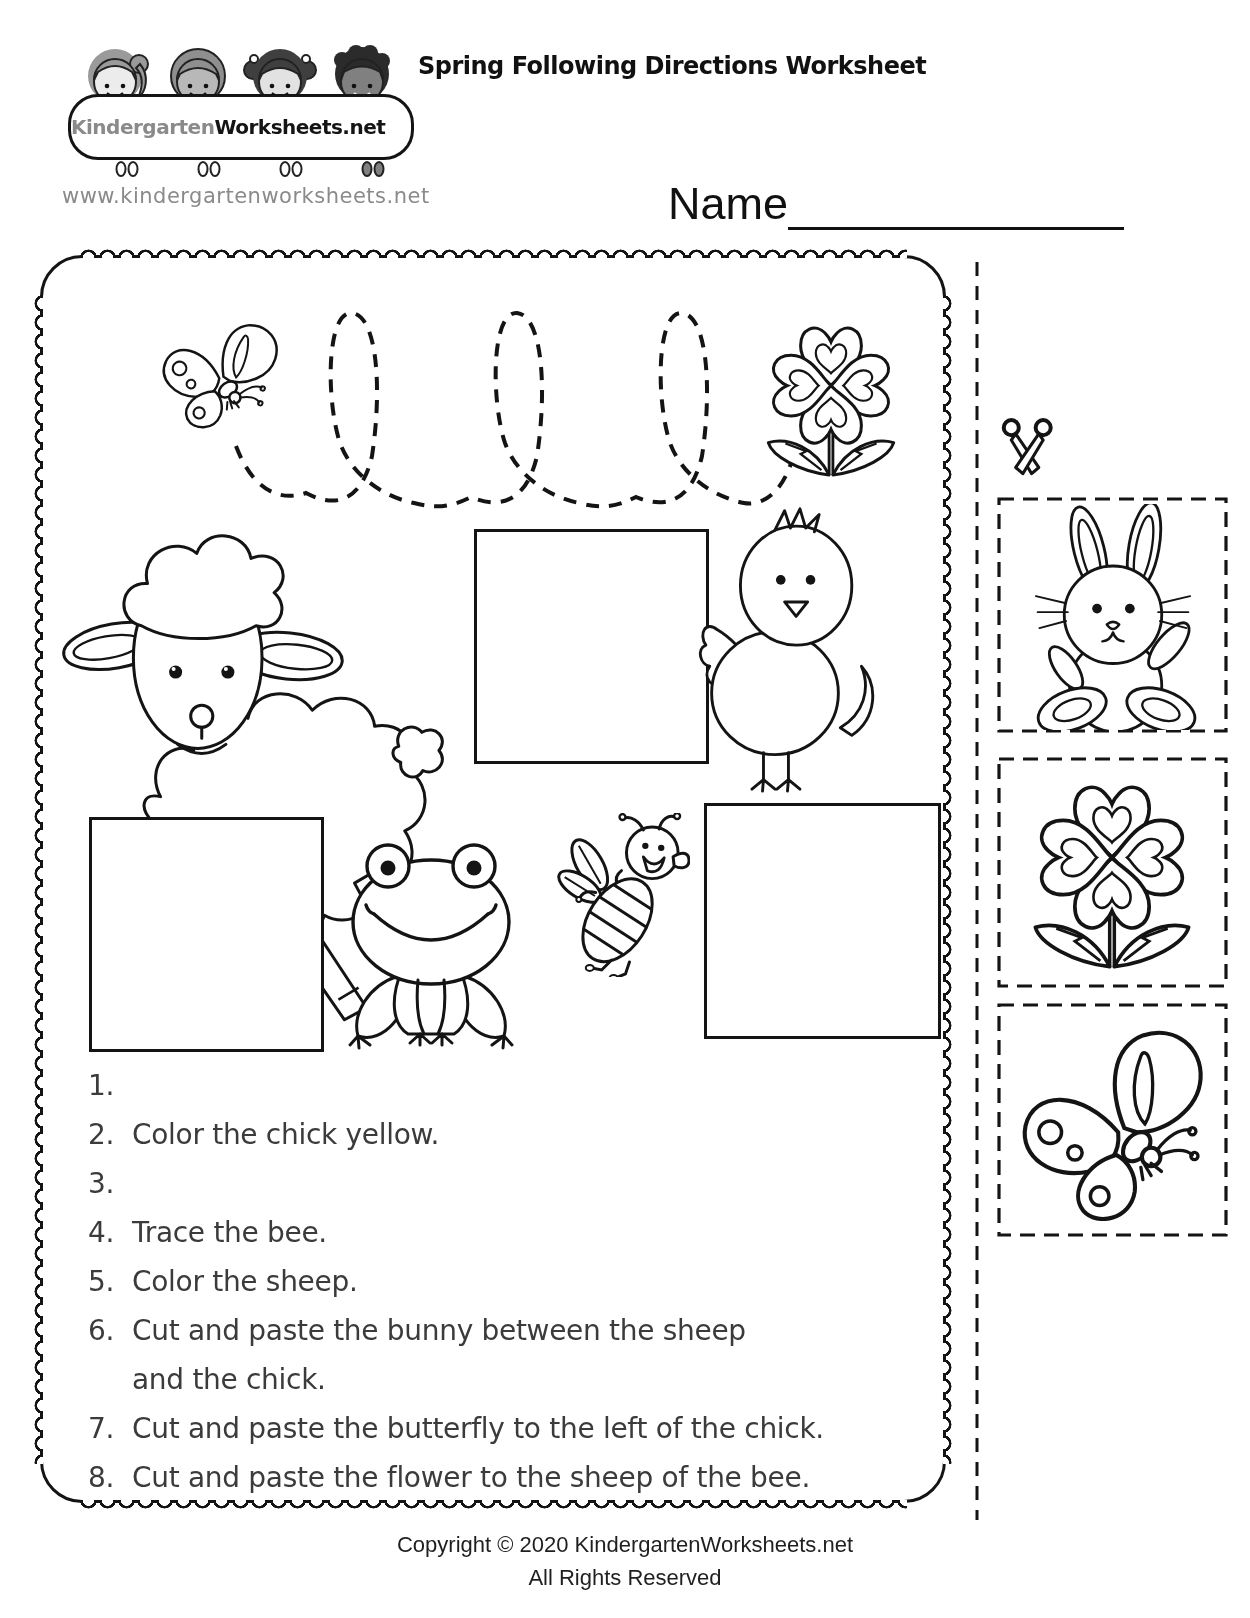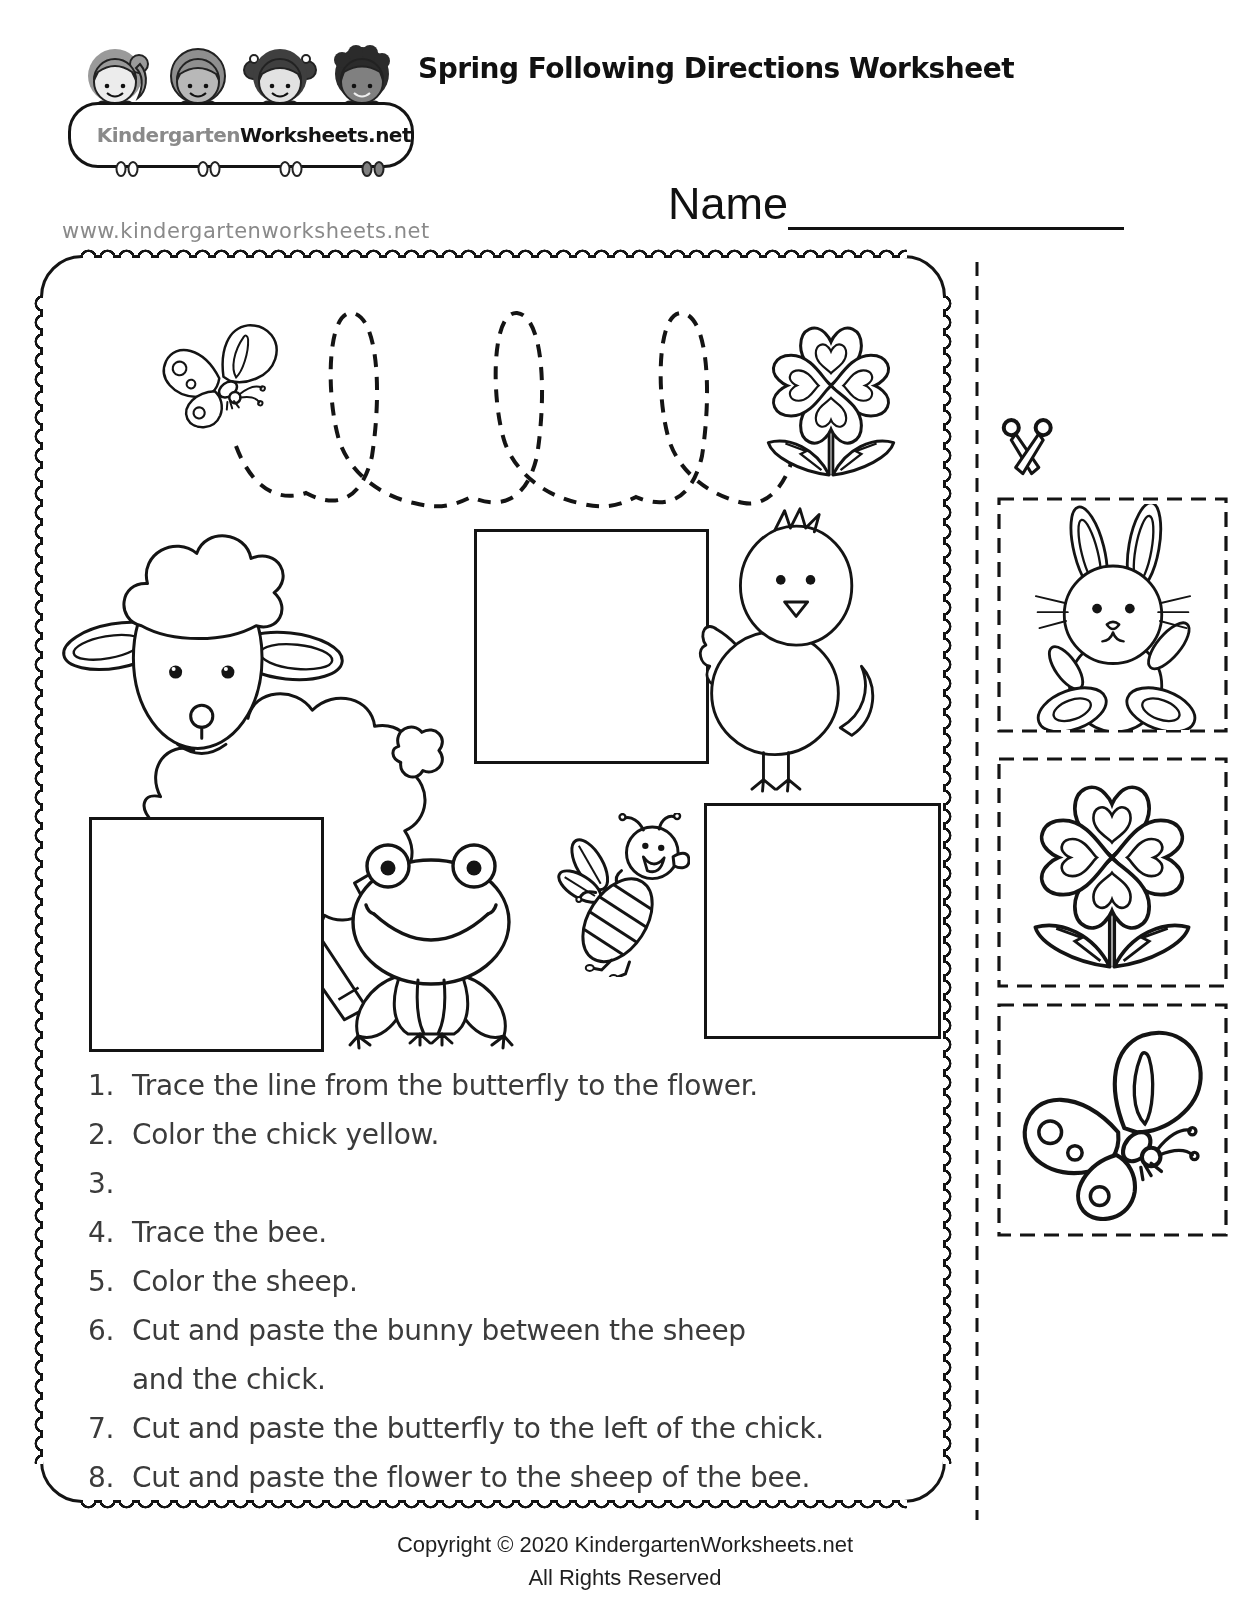--- a/index.html
+++ b/index.html
@@ -1,27 +1,27 @@
 <!DOCTYPE html>
 <html><head>
 <meta charset="utf-8">
 <style>
   html,body{margin:0;padding:0;background:#888;}
   .page{position:relative;width:1250px;height:1618px;background:#fff;overflow:hidden;
         font-family:"DejaVu Sans",sans-serif;color:#141414;}
   .abs{position:absolute;}
 
   
-  .logo-box{position:absolute;left:68px;top:102px;width:340px;height:60px;border:3.5px solid #141414;
-            border-radius:30px;background:#fff;display:flex;align-items:center;justify-content:flex-end;}
+  .logo-box{position:absolute;left:68px;top:94px;width:340px;height:60px;border:3.5px solid #141414;
+            border-radius:30px;background:#fff;display:flex;align-items:center;justify-content:flex-start;}
   .logo-text{font-weight:bold;font-size:20px;letter-spacing:-0.5px;white-space:nowrap;}
   .logo-text .g{color:#8a8a8a;}
   .logo-text .b{color:#141414;}
-  .site-url{position:absolute;left:62px;top:184px;font-size:21px;color:#8a8a8a;letter-spacing:0.5px;margin-top:35px;}
-  .title{position:absolute;left:418px;top:52px;font-size:28px;font-weight:600;letter-spacing:-0.5px;color:#111;}
+  .site-url{position:absolute;left:62px;top:184px;font-size:21px;color:#8a8a8a;letter-spacing:0.5px;}
+  .title{position:absolute;left:418px;top:52px;font-size:24px;font-weight:600;letter-spacing:-0.5px;color:#111;}
   .name-row{position:absolute;left:668px;top:178px;font-family:"Liberation Sans",sans-serif;
             font-size:45px;color:#111;display:flex;align-items:flex-end;}
   .name-line{display:inline-block;width:336px;height:42px;border-bottom:3.5px solid #111;}
 
   
   .main-box{position:absolute;left:40px;top:255px;width:900px;height:1242px;border:3px solid #141414;
             border-radius:42px;background:#fff;}
   .sc{position:absolute;}
   .sc-top{top:-11px;left:36px;right:36px;height:11px;
      background:radial-gradient(circle 10px at 50% 100%, #fff 0 5.8px, #141414 5.9px 8.4px, transparent 8.6px);
@@ -340,21 +340,20 @@
       </g>
       <ellipse cx="34" cy="156" rx="4" ry="3" fill="#fff" stroke="#141414" stroke-width="2"></ellipse>
       <ellipse cx="58" cy="166" rx="4" ry="3" fill="#fff" stroke="#141414" stroke-width="2"></ellipse>
     </svg>
 
     <div class="paste-box" style="left:661px;top:545px;width:231px;height:230px;"></div>
 
     <div class="instructions">
       <div class="instr">
           <span class="inum">1.</span>
-          <span class="itext">Trace the line from the butterfly to the flower.</span>
         </div>
       <div class="instr">
           <span class="inum">2.</span>
           <span class="itext">Color the chick yellow.</span>
         </div>
       <div class="instr">
           <span class="inum">3.</span>
         </div>
       <div class="instr">
           <span class="inum">4.</span>

